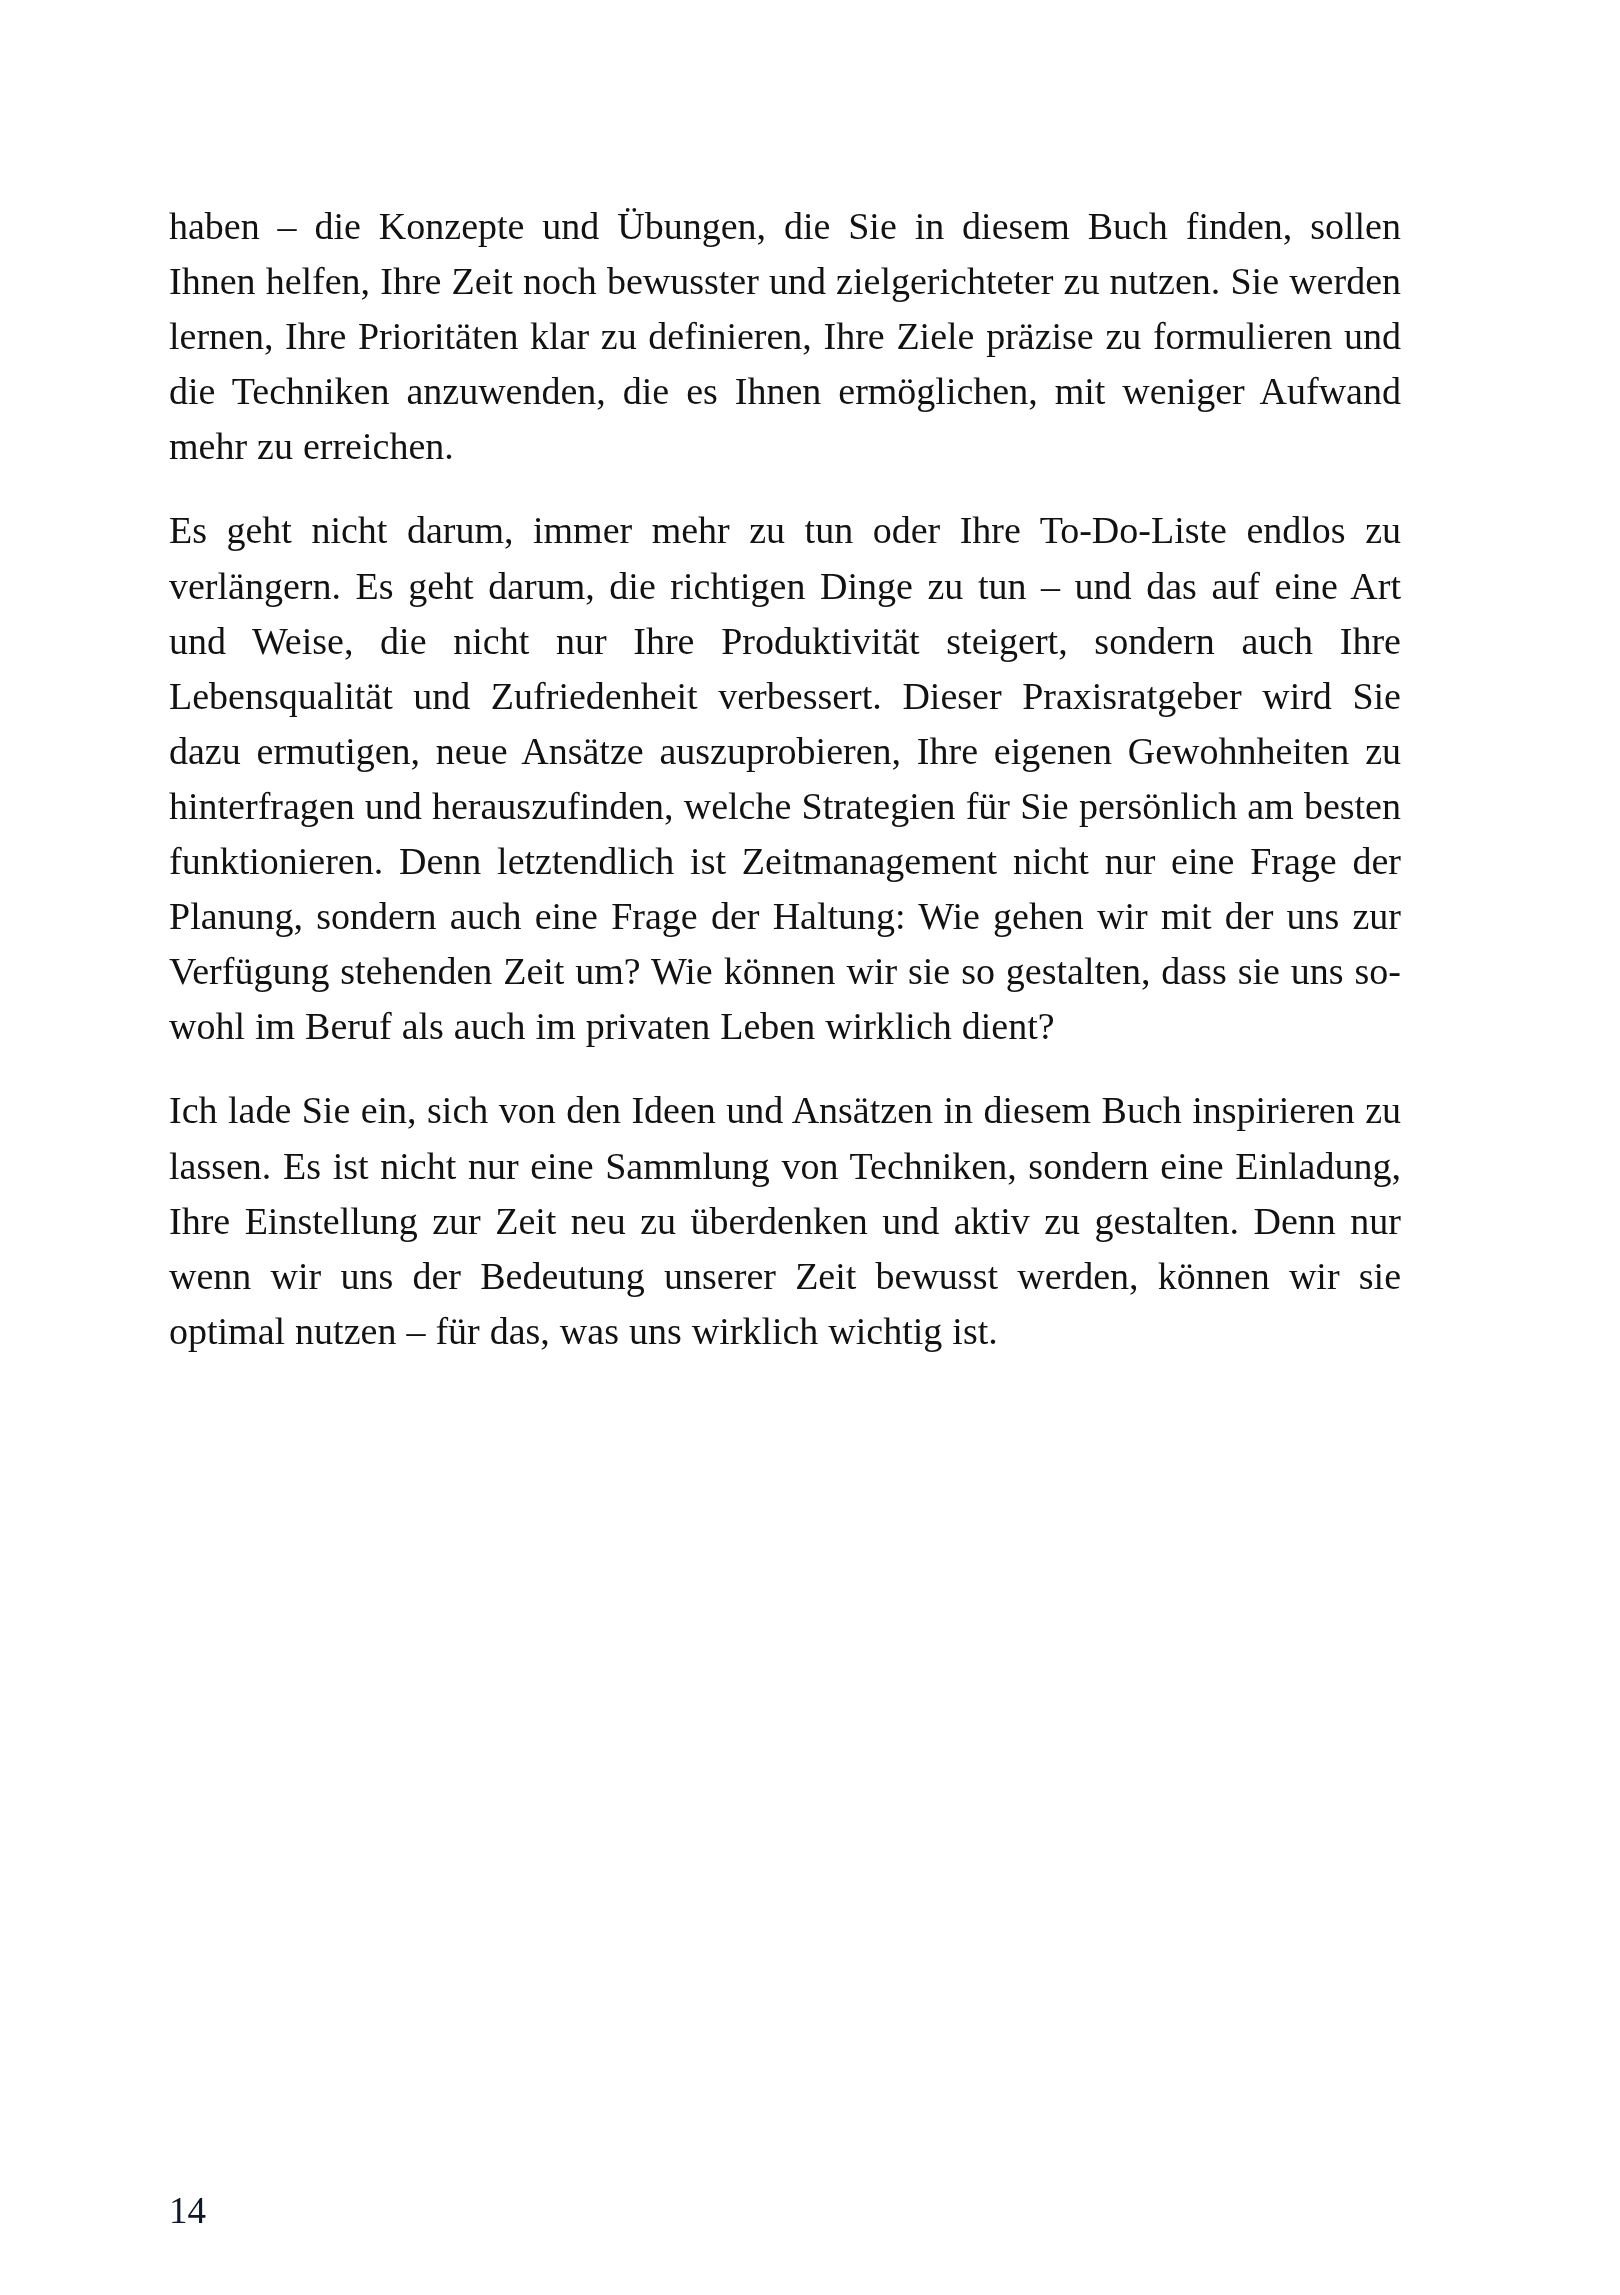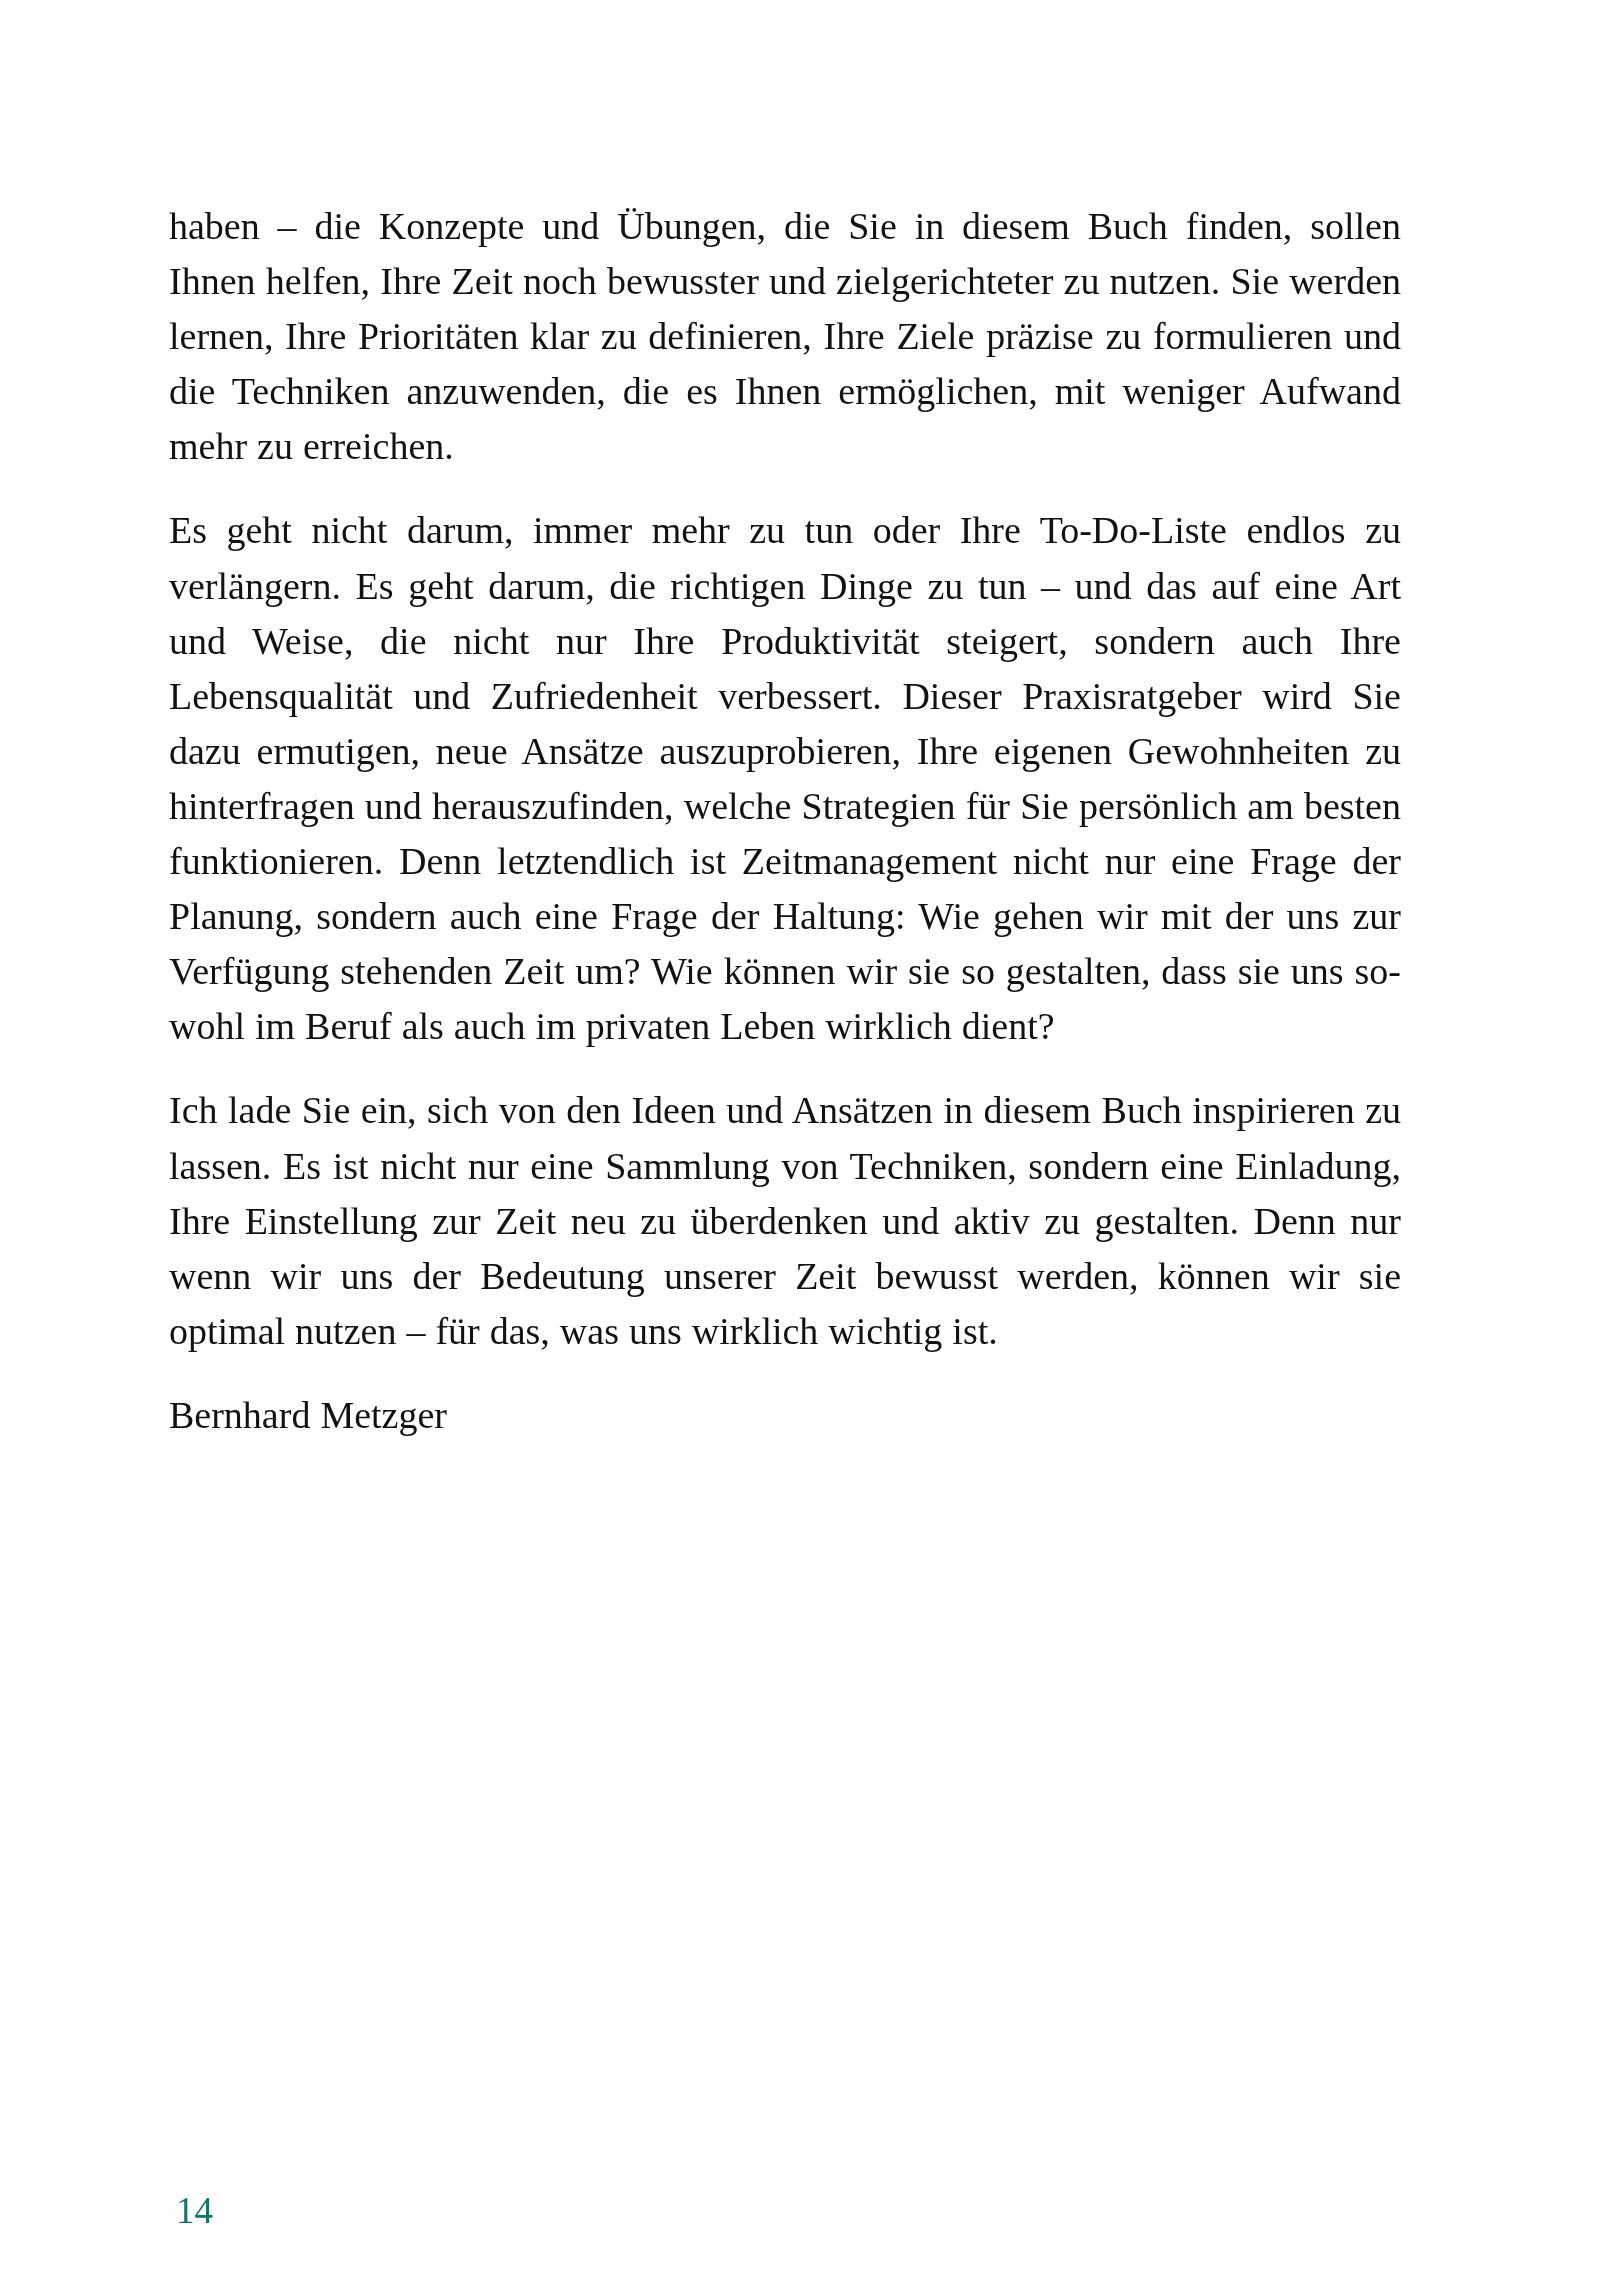--- a/index.html
+++ b/index.html
@@ -43,40 +43,39 @@
     text-align: left;
     margin-bottom: 23px;
   }
 
   .closing-author {
     text-align: left;
   }
 
   .page-number {
     position: absolute;
-    left: 176px;
+    left: 169px;
     bottom: 66px;
     font-size: 37px;
     line-height: 1;
-    color: #0f766e;
+    color: #0f172a;
     margin-top: 32px;
   }
 </style>
 </head>
 <body>
 
 <div class="page">
 
   <div class="text-block">
     <p class="para">haben – die Konzepte und Übungen, die Sie in diesem Buch finden, sol­len Ihnen helfen, Ihre Zeit noch bewusster und zielgerichteter zu nut­zen. Sie werden lernen, Ihre Prioritäten klar zu definieren, Ihre Ziele präzise zu formulieren und die Techniken anzuwenden, die es Ihnen ermöglichen, mit weniger Aufwand mehr zu erreichen.</p>
 
     <p class="para">Es geht nicht darum, immer mehr zu tun oder Ihre To-Do-Liste endlos zu verlängern. Es geht darum, die richtigen Dinge zu tun – und das auf eine Art und Weise, die nicht nur Ihre Produktivität steigert, sondern auch Ihre Lebensqualität und Zufriedenheit verbessert. Dieser Praxis­ratgeber wird Sie dazu ermutigen, neue Ansätze auszuprobieren, Ihre eigenen Gewohnheiten zu hinterfragen und herauszufinden, welche Strategien für Sie persönlich am besten funktionieren. Denn letztend­lich ist Zeitmanagement nicht nur eine Frage der Planung, sondern auch eine Frage der Haltung: Wie gehen wir mit der uns zur Verfügung stehenden Zeit um? Wie können wir sie so gestalten, dass sie uns so­wohl im Beruf als auch im privaten Leben wirklich dient?</p>
 
     <p class="para">Ich lade Sie ein, sich von den Ideen und Ansätzen in diesem Buch inspi­rieren zu lassen. Es ist nicht nur eine Sammlung von Techniken, son­dern eine Einladung, Ihre Einstellung zur Zeit neu zu überdenken und aktiv zu gestalten. Denn nur wenn wir uns der Bedeutung unserer Zeit bewusst werden, können wir sie optimal nutzen – für das, was uns wirklich wichtig ist.</p>
 
 
-    <p class="para closing-author">Bernhard Metzger</p>
   </div>
 
   <div class="page-number">14</div>
 
 </div>
 
 
 </body></html>

